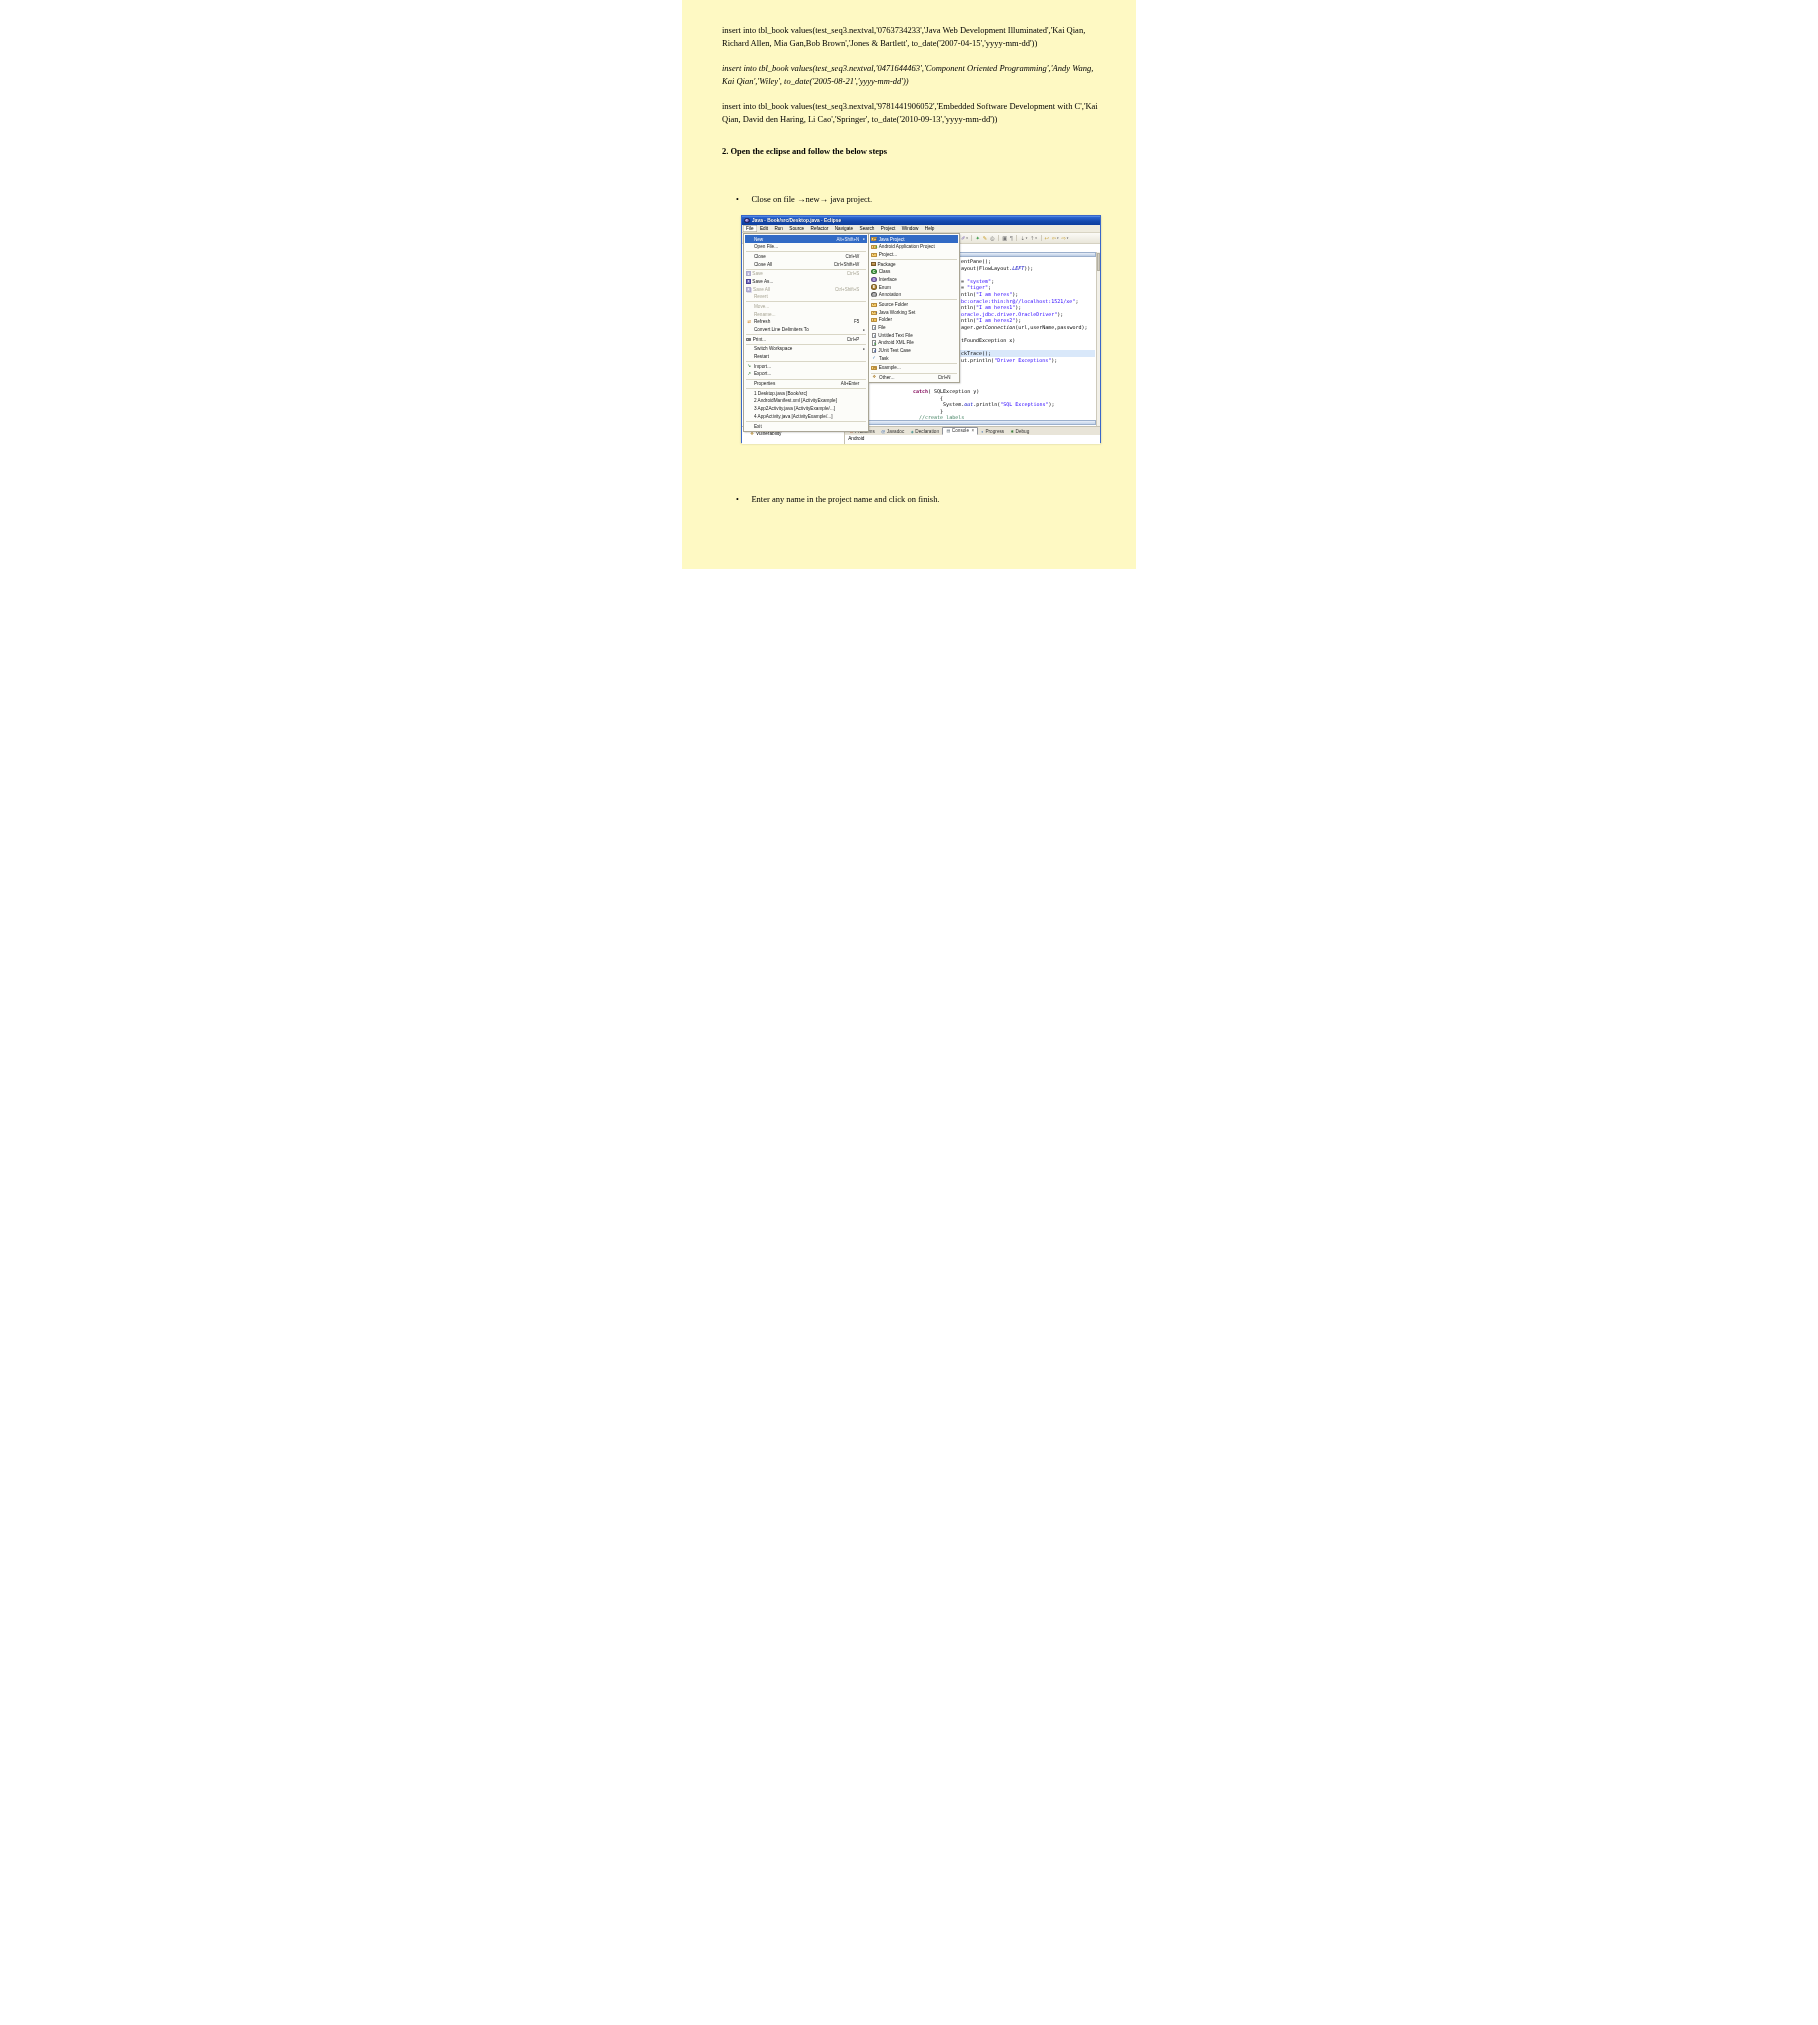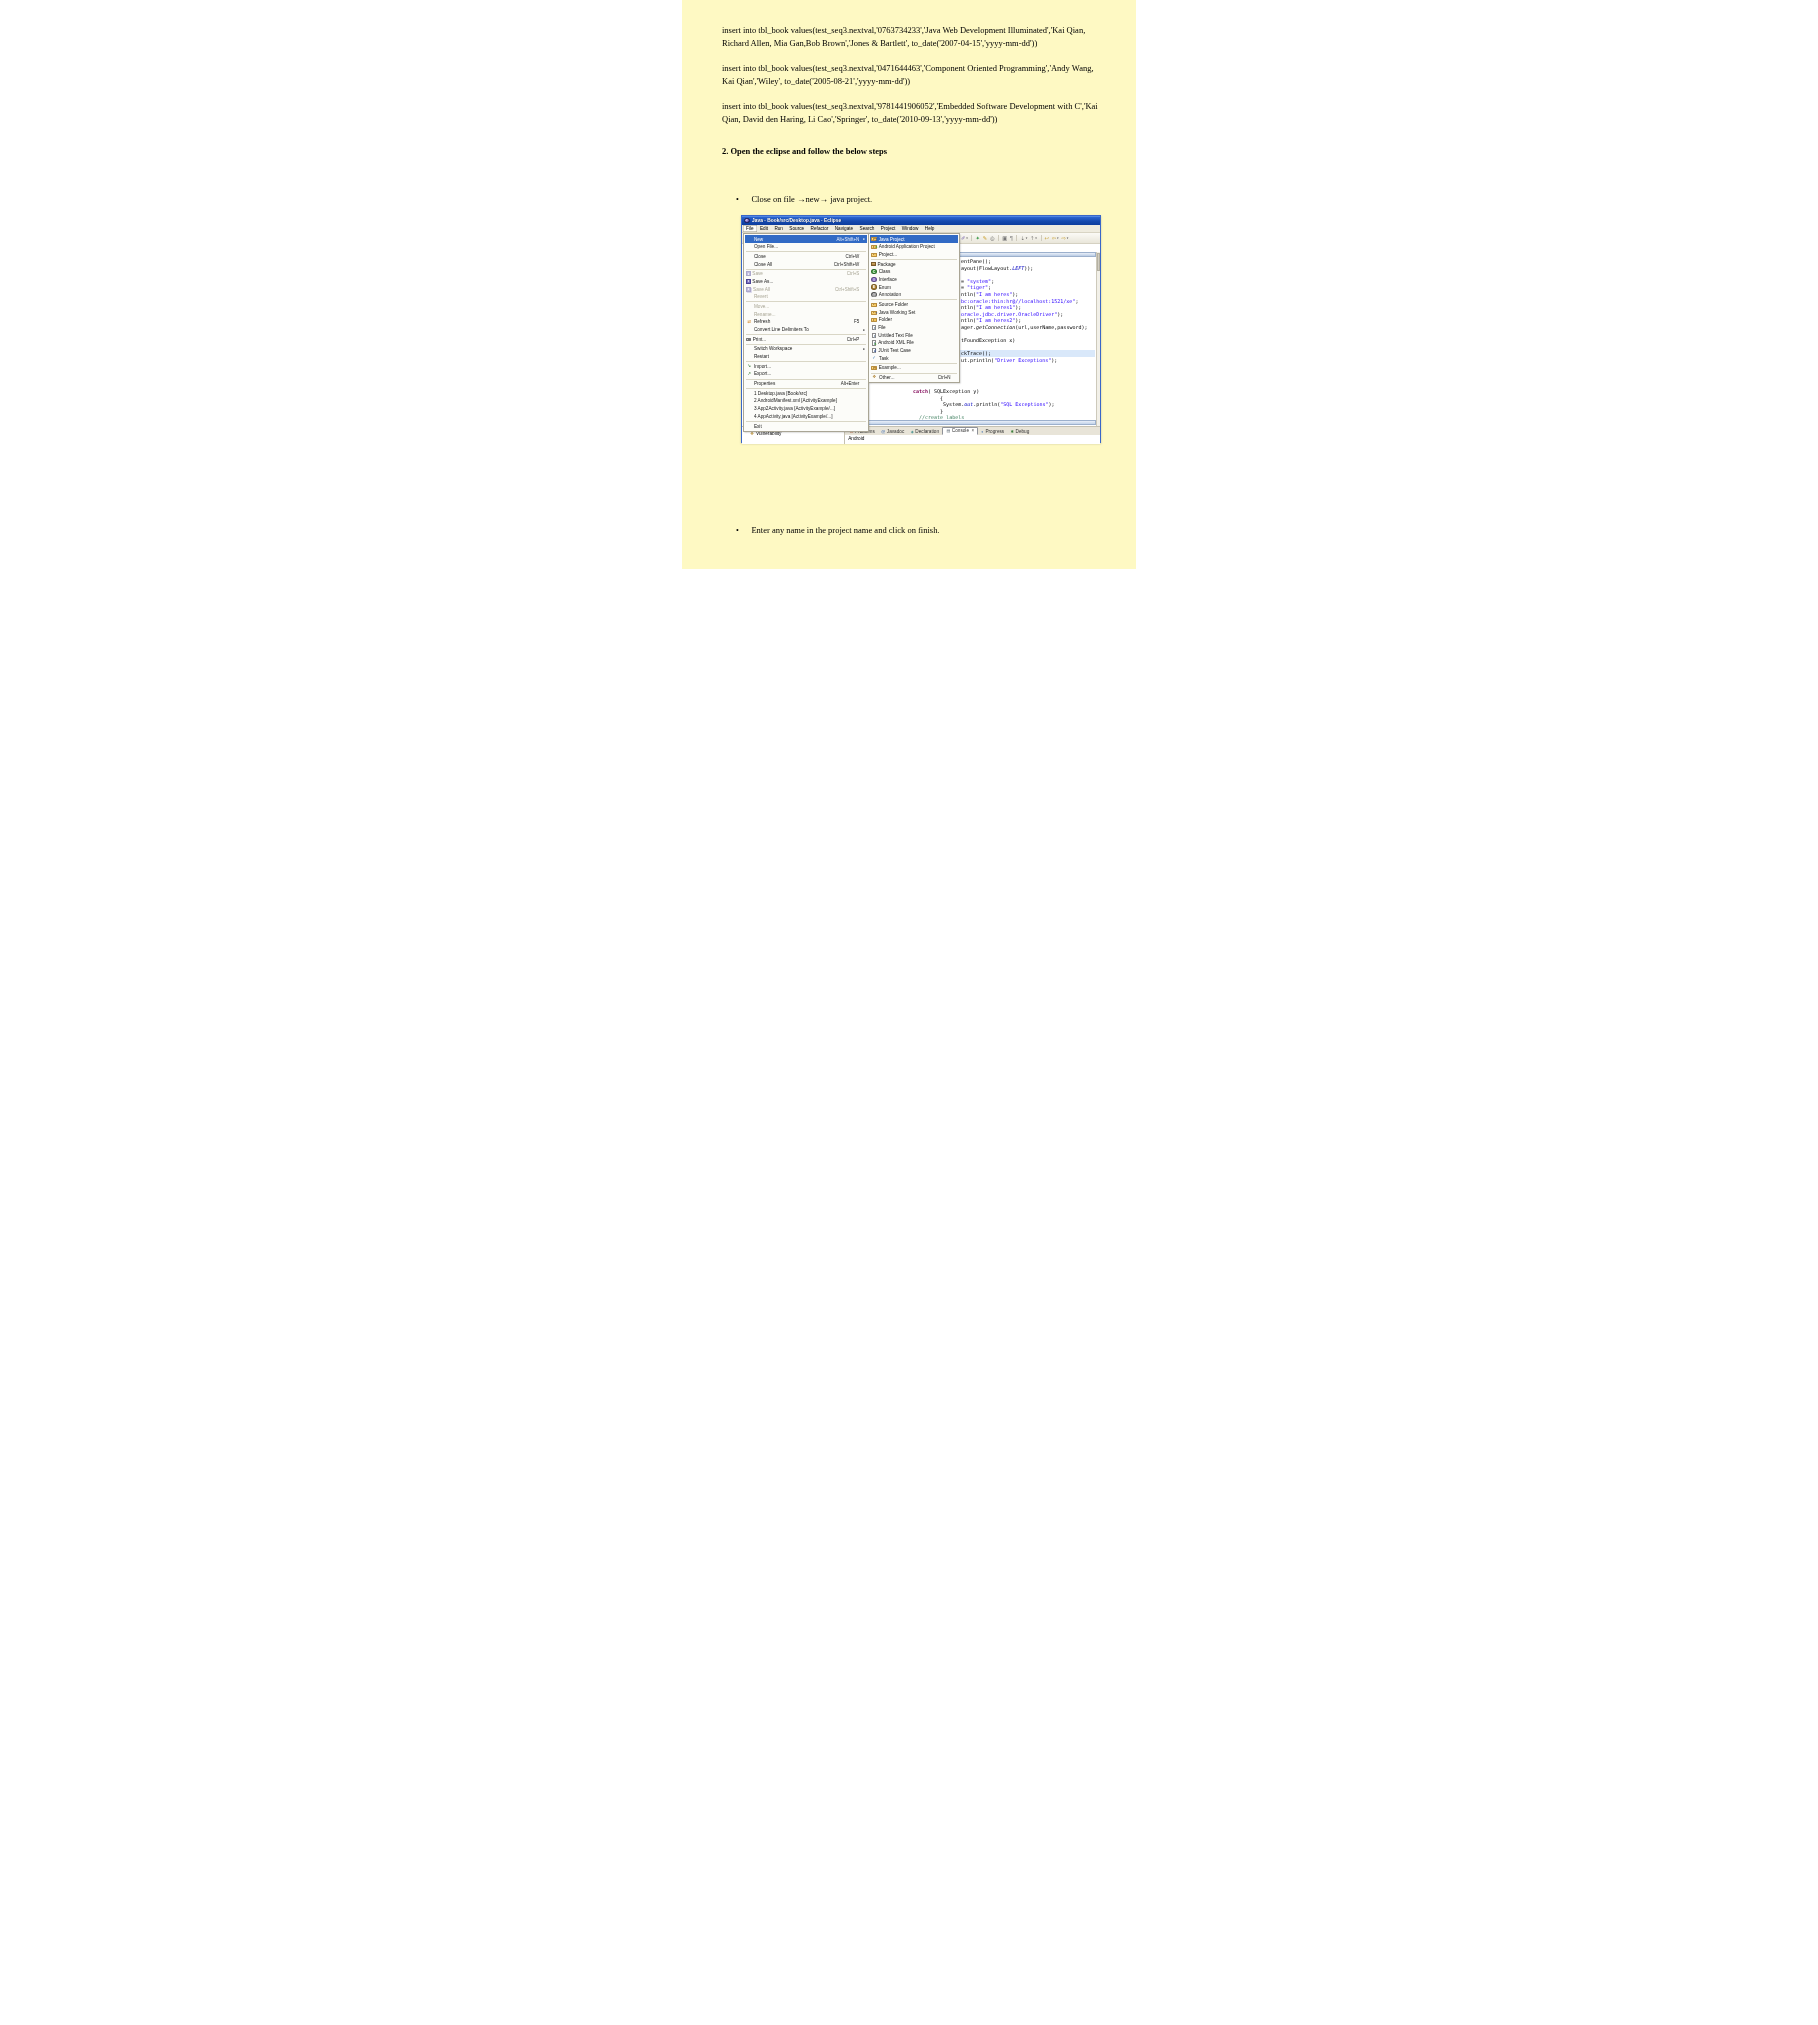--- a/index.html
+++ b/index.html
@@ -2,25 +2,25 @@
 <html style="font-size:6.5px"><head>
 <meta charset="utf-8">
 <style>
   * { margin:0; padding:0; box-sizing:border-box; }
   html,body { background:#ffffff; }
   .page { position:relative; width:454px; height:569px; margin:0 auto; background:#fef9c3;
           font-family:"Liberation Serif", serif; color:#000; overflow:hidden; }
 
   
   .para { position:absolute; left:40px; width:385px; font-size:8.5px; line-height:12.6px; }
-  .p1 { top:24px; } .p2 { top:62px; } .p3 { top:100px; }
+  .p1 { top:24px; } .p2 { top:62px;font-style:italic; } .p3 { top:100px; }
   .heading { position:absolute; left:40px; top:146px; font-size:8.5px; font-weight:bold; }
   .bullet { position:absolute; left:54px; font-size:8.5px; }
   .bullet::before { content:"•"; display:inline-block; width:15.4px; font-size:8px; }
-  .b1 { top:194px; } .b2 { top:525px; }
+  .b1 { top:194px; } .b2 { top:494px; }
 
   
   .ew { position:absolute; left:59px; top:215px; width:360px; height:228px; background:#fff;
         font-family:"Liberation Sans", sans-serif; font-size:4.7px; border:0.4px solid #3a67c8;
         box-shadow:0.4px 0.8px 2px rgba(0,0,0,.2); }
   .ew-title { position:absolute; top:0; left:0; right:0; height:9px; display:flex; align-items:center;
         padding:0 2.4px; color:#fff; font-weight:bold; font-size:4.9px; text-shadow:0.4px 0.4px 0.4px rgba(0,0,0,.55);
         background:linear-gradient(180deg,#6ba0ef 0%,#2a63cf 14%,#1549ad 60%,#0d3d9e 100%); }
   .logo { width:5.7px; height:5.7px; min-width:5.7px; border-radius:50%; margin-right:2px;
         background:radial-gradient(circle at 35% 30%,#d6cff5,#7a6bc4 55%,#372d73); border:0.4px solid #241f55; }

